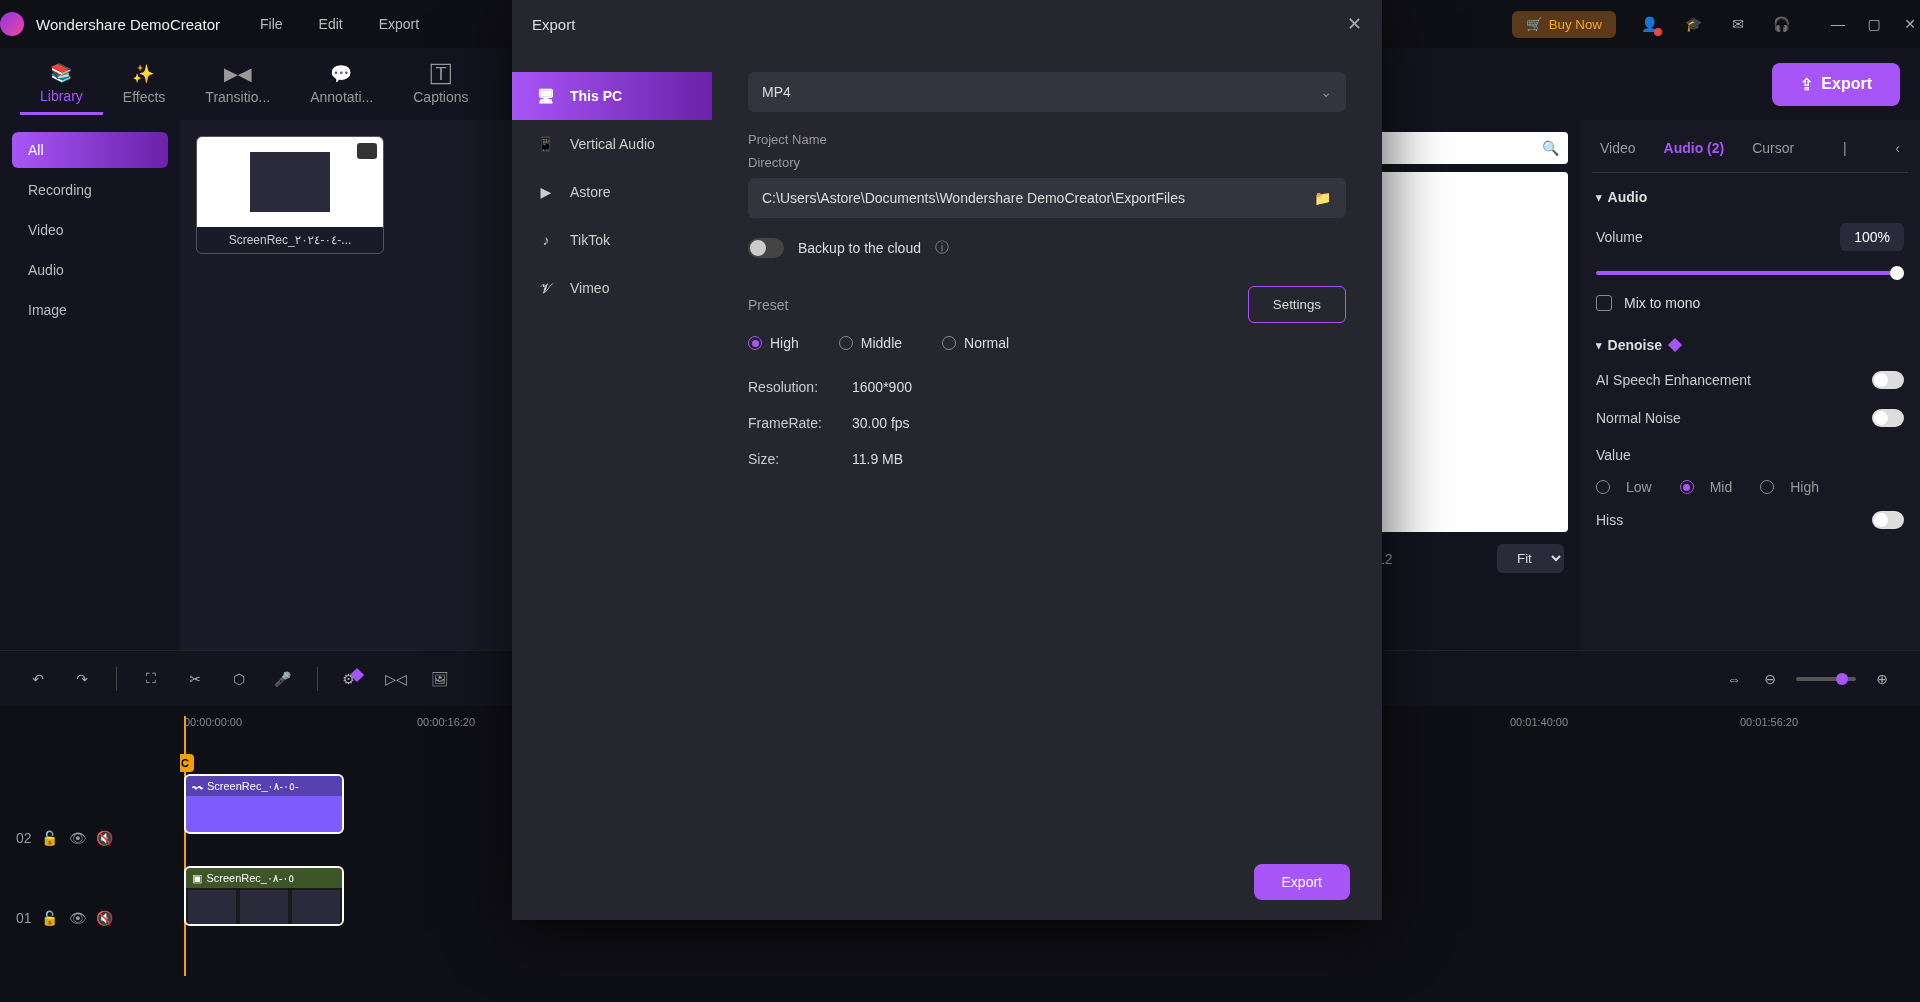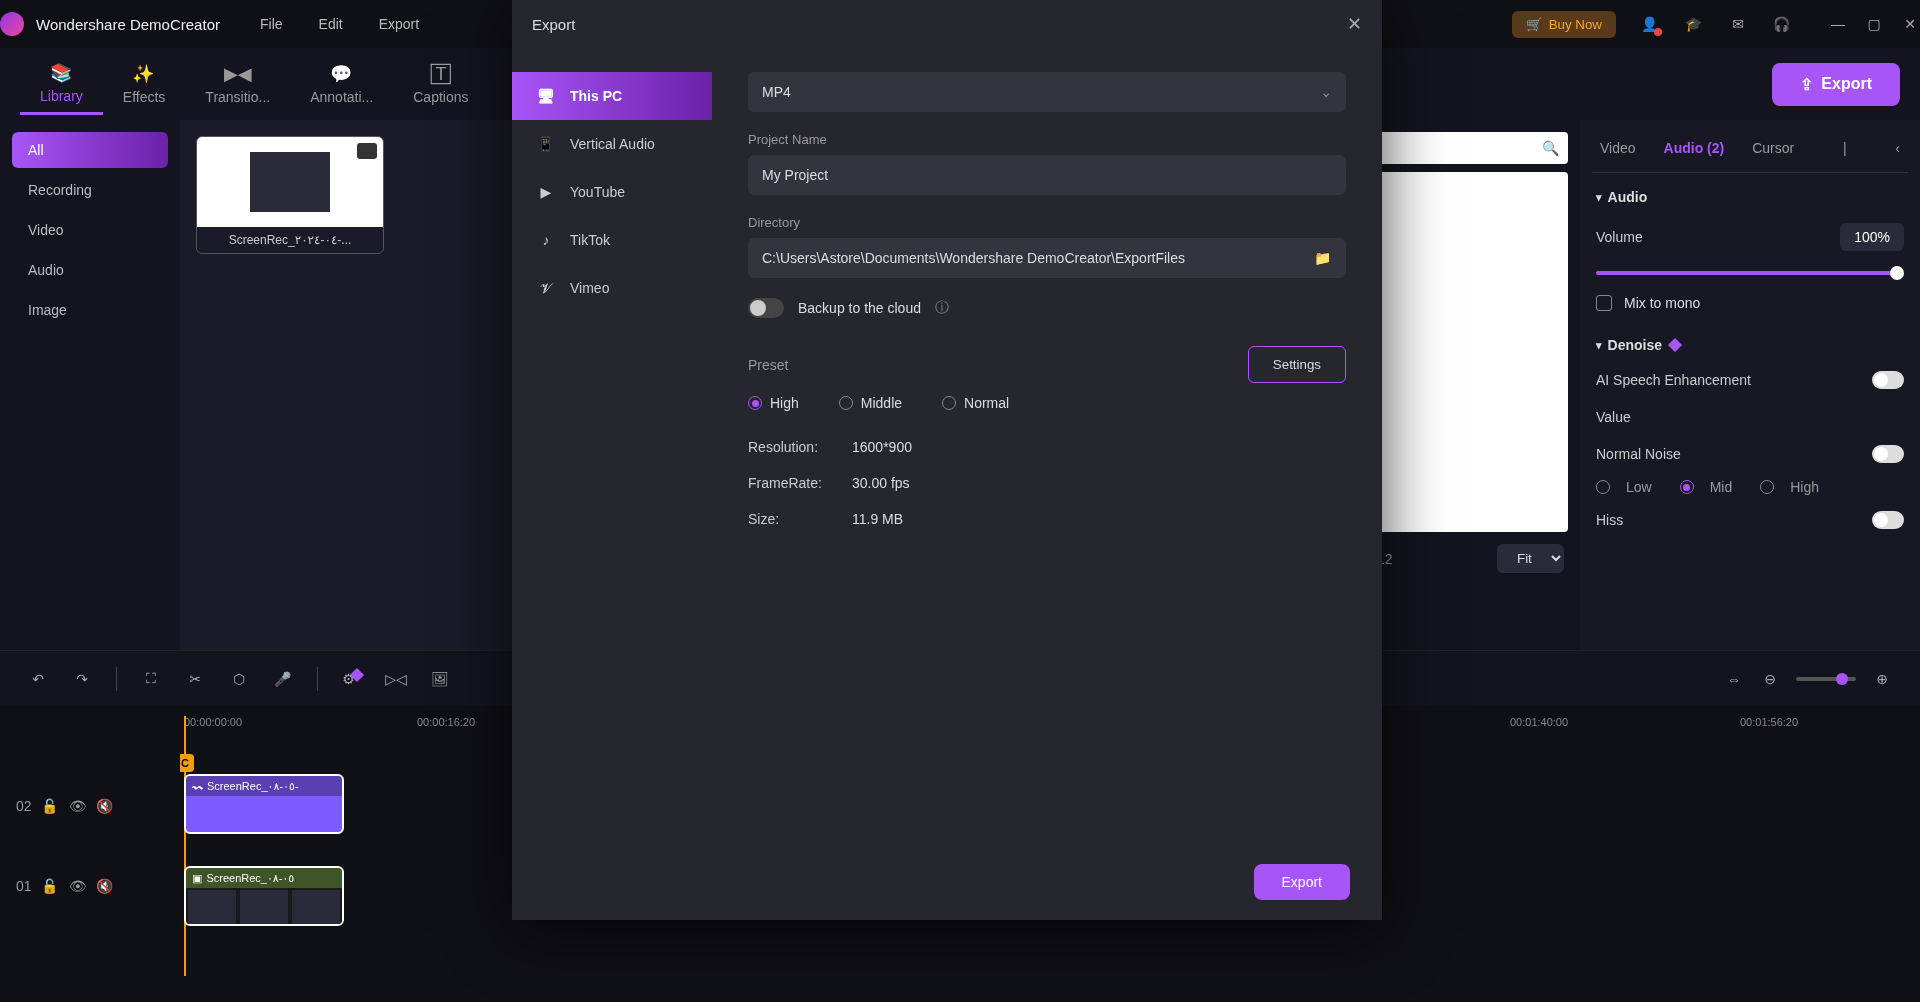--- a/index.html
+++ b/index.html
@@ -61,21 +61,21 @@
 .radio-item{display:flex;align-items:center;gap:16px;color:#999}
 
 .timeline-toolbar{height:56px;display:flex;align-items:center;padding:0 28px;gap:24px;background:#141420;color:#999;border-top:1px solid #222}
 .timeline-toolbar .sep{width:1px;height:24px;background:#444}
 .timeline-right{margin-left:auto;display:flex;align-items:center;gap:16px}
 .zoom-slider{width:60px;height:4px;background:#555;border-radius:2px;position:relative}
 .zoom-slider::after{content:"";position:absolute;right:8px;top:-4px;width:12px;height:12px;background:#a855f7;border-radius:50%}
 
 .timeline{height:296px;background:#0f0f16;display:flex}
 .track-heads{width:180px;padding-top:60px}
-.track-head{height:80px;display:flex;align-items:center;gap:10px;padding:0 16px;color:#999}
+.track-head{height:80px;display:flex;align-items:flex-end;gap:10px;padding:0 16px;color:#999}
 .track-area{flex:1;position:relative;overflow:hidden}
 .ruler{height:32px;display:flex;align-items:center;position:relative;color:#888;font-size:11px;padding-left:4px}
 .ruler-tick{position:absolute}
 .playhead{position:absolute;left:4px;top:10px;width:2px;height:260px;background:#f59e0b}
 .playhead::before{content:"C";position:absolute;left:-8px;top:38px;width:18px;height:18px;background:#f59e0b;color:#000;border-radius:4px;display:flex;align-items:center;justify-content:center;font-size:11px;font-weight:700}
 .clip{position:absolute;height:60px;border-radius:6px;border:2px solid #fff;overflow:hidden}
 .clip-audio{left:4px;top:68px;width:160px;background:#7c5cff}
 .clip-video{left:4px;top:160px;width:160px;background:#5a7a3a}
 .clip-header{height:20px;background:rgba(0,0,0,.3);display:flex;align-items:center;padding:0 6px;font-size:11px;gap:4px;color:#fff}
 .clip-body{height:40px;display:flex;background:#1a1a1a}
@@ -217,25 +217,25 @@
     </div>
     <div class="section-header">
         <span>Denoise</span>
         <span class="diamond"></span>
       </div>
     <div class="control-row">
         <span class="control-label">AI Speech Enhancement</span>
         <div class="toggle"></div>
       </div>
     <div class="control-row">
-        <span class="control-label">Value</span>
-      </div>
-    <div class="control-row">
         <span class="control-label">Normal Noise</span>
         <div class="toggle"></div>
+      </div>
+    <div class="control-row">
+        <span class="control-label">Value</span>
       </div>
     <div class="radio-row">
       <div class="radio-item">
           <span class="radio"></span>
           <span>Low</span>
         </div>
       <div class="radio-item">
           <span class="radio checked"></span>
           <span>Mid</span>
         </div>
@@ -324,40 +324,37 @@
       <div class="dest-item active">
           <span class="dest-icon">🖥</span>
           <span>This PC</span>
         </div>
       <div class="dest-item">
           <span class="dest-icon">📱</span>
           <span>Vertical Audio</span>
         </div>
       <div class="dest-item">
           <span class="dest-icon">▶</span>
-          <span>YouTube</span>
+          <span>Astore</span>
         </div>
       <div class="dest-item">
           <span class="dest-icon">♪</span>
           <span>TikTok</span>
         </div>
       <div class="dest-item">
           <span class="dest-icon">𝓥</span>
           <span>Vimeo</span>
         </div>
     </div>
     <div class="modal-main">
       <div class="field-input">
           <span>MP4</span>
           <span class="chevron">⌄</span>
         </div>
       <div class="field-label">Project Name</div>
-      <div class="field-input">
-          <span>My Project</span>
-        </div>
       <div class="field-label">Directory</div>
       <div class="field-input">
           <span style="flex:1">C:\Users\Astore\Documents\Wondershare DemoCreator\ExportFiles</span>
           <span class="folder-icon">📁</span>
         </div>
       <div class="backup-row">
         <div class="toggle-dark"></div>
         <span>Backup to the cloud</span>
         <span style="color:#888">ⓘ</span>
       </div>

